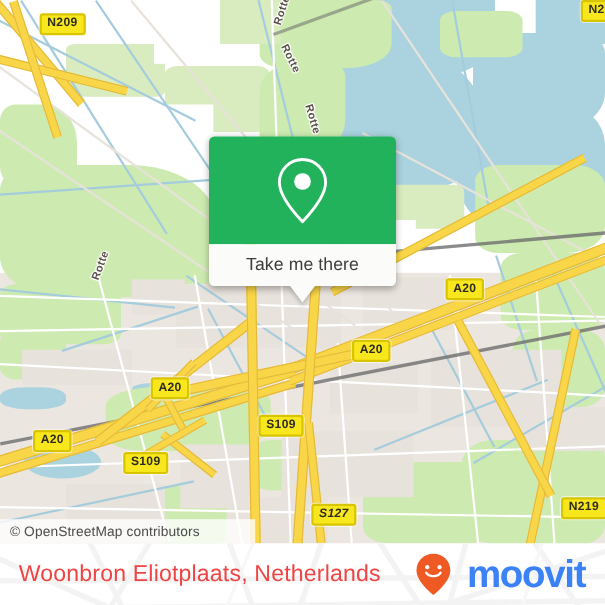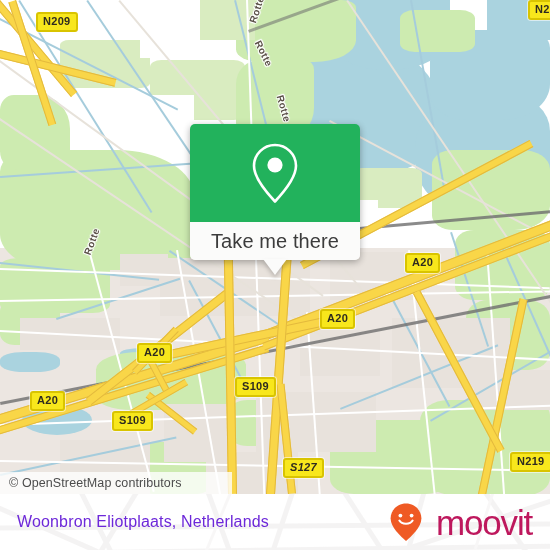--- a/index.html
+++ b/index.html
@@ -83,21 +83,21 @@
   }
   #callout-bottom{
     height:38px;
     background:#fbfbfa;
     border-radius:0 0 5px 5px;
     display:flex;align-items:center;justify-content:center;
     position:relative;
   }
   #callout-bottom .cta{
     color:#3c3c3c;
-    font-size:20px;
+    font-size:16px;
     letter-spacing:.1px;
   }
   #callout-tail{
     position:absolute;
     left:50%;margin-left:-12px;
     bottom:-15px;
     width:0;height:0;
     border-left:12px solid transparent;
     border-right:12px solid transparent;
     border-top:16px solid #fbfbfa;
@@ -130,35 +130,35 @@
     overflow:hidden;
   }
   #footer-watermark{
     position:absolute;left:0;top:-14px;width:550px;height:84px;
     opacity:.55;
   }
   #footer-title{
     position:absolute;
     left:17px;top:0;height:56px;
     display:flex;align-items:center;
-    color:#6d28d9;
-    font-size:16px;
+    color:#ef4444;
+    font-size:21px;
     letter-spacing:.15px;
     z-index:2;
   }
   #footer-logo{
     position:absolute;
     right:18px;top:0;height:56px;
     display:flex;align-items:center;
     z-index:2;
   }
   #footer-logo .wordmark{
-    color:#be185d;
+    color:#3b82f6;
     font-size:35px;
-    font-weight:normal;
+    font-weight:bold;
     letter-spacing:-1.2px;
     line-height:35px;
     margin-left:13px;
   }
 </style>
 </head>
 <body>
 
 <div id="app">
 

